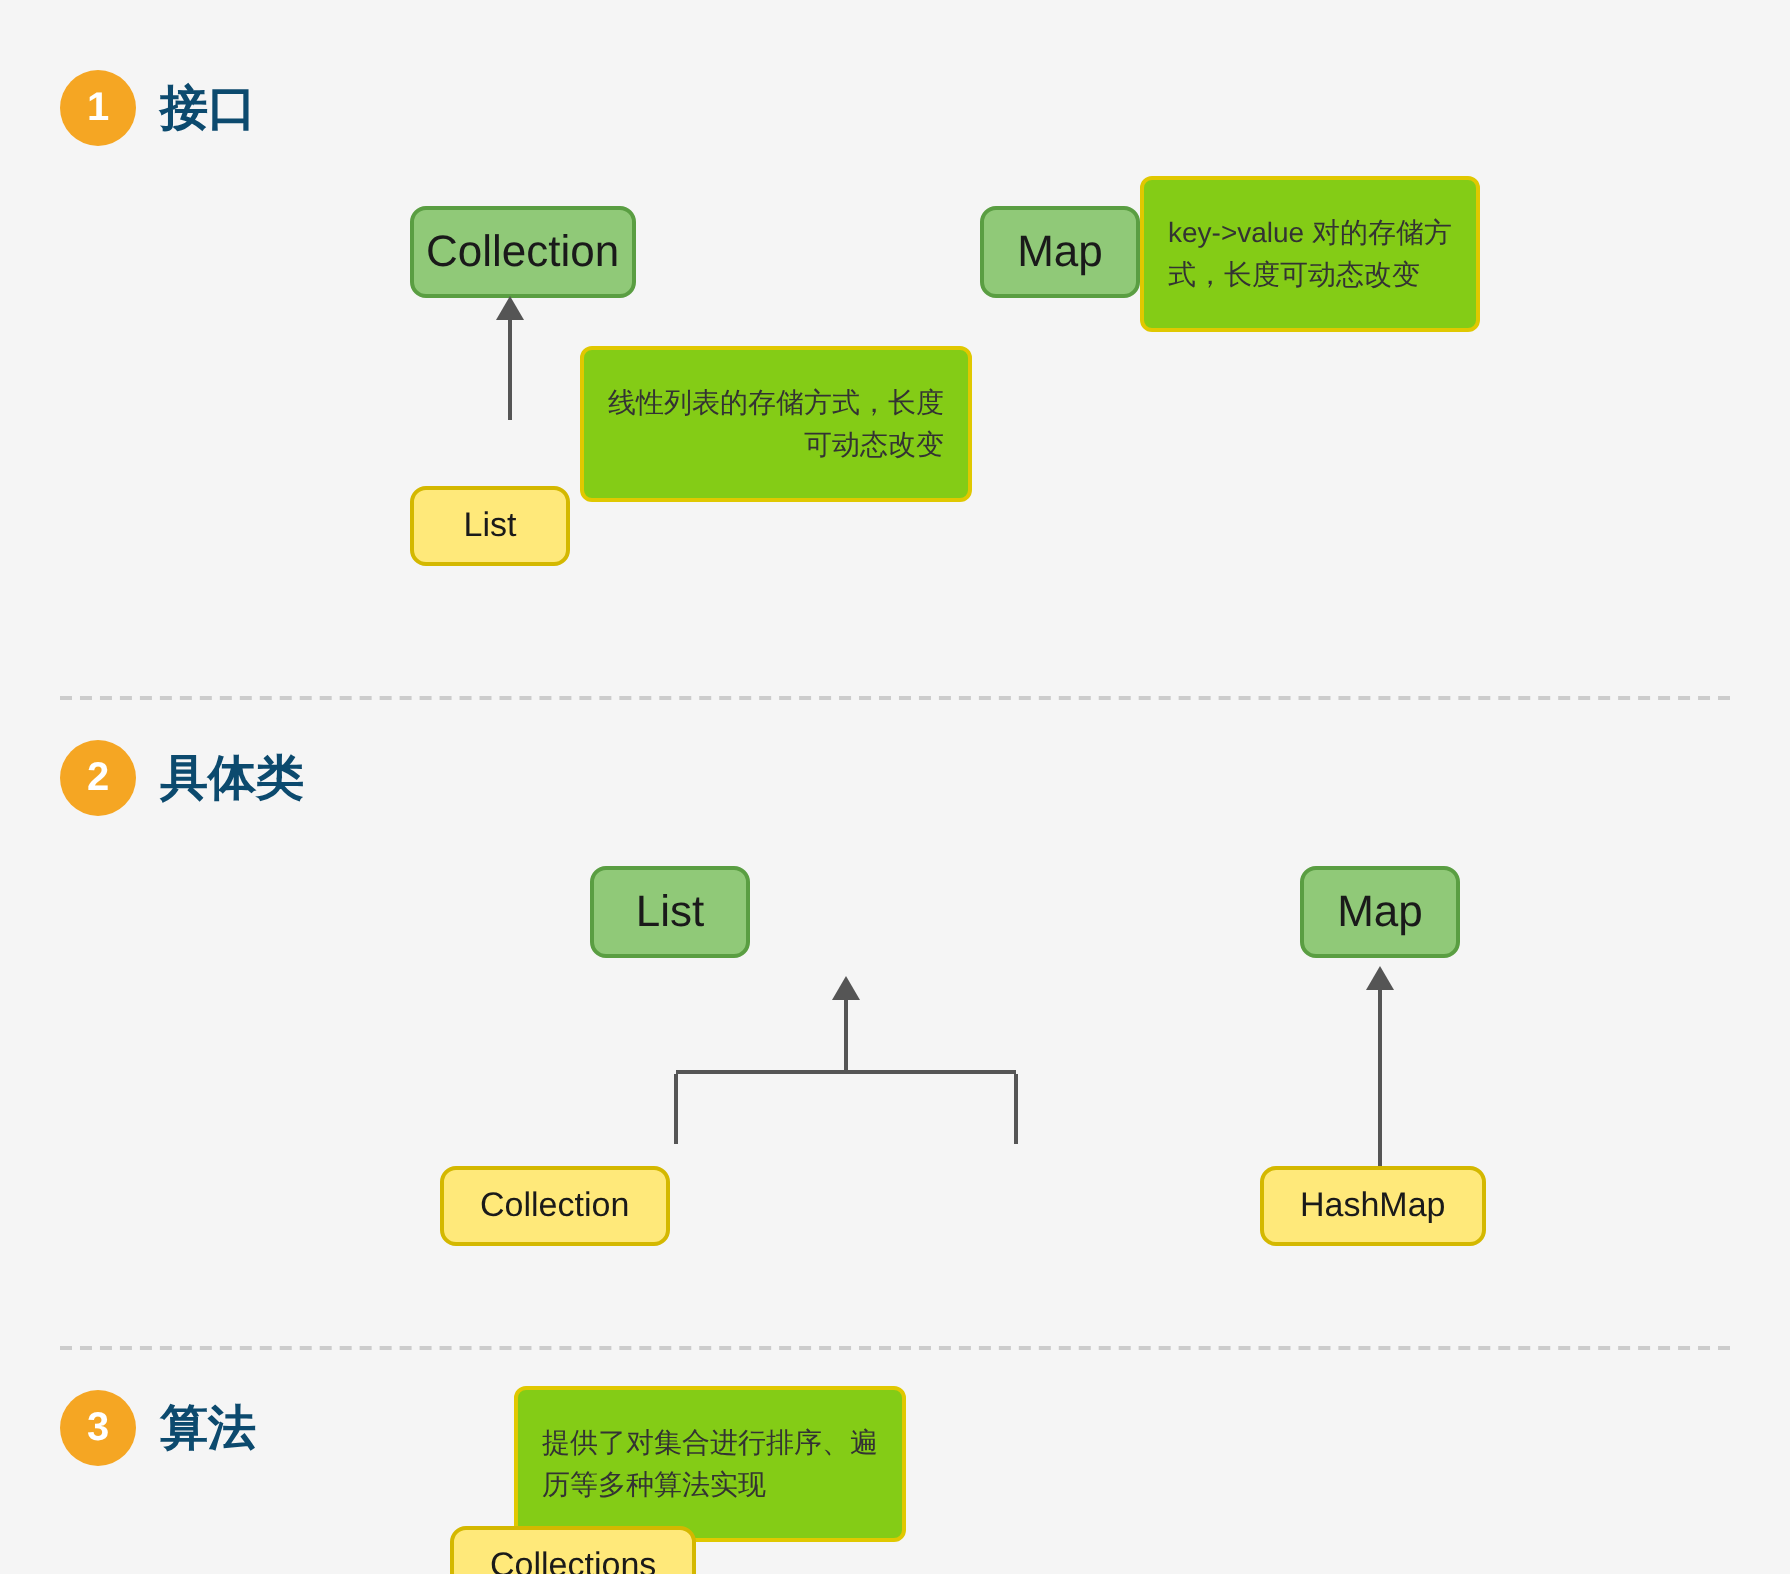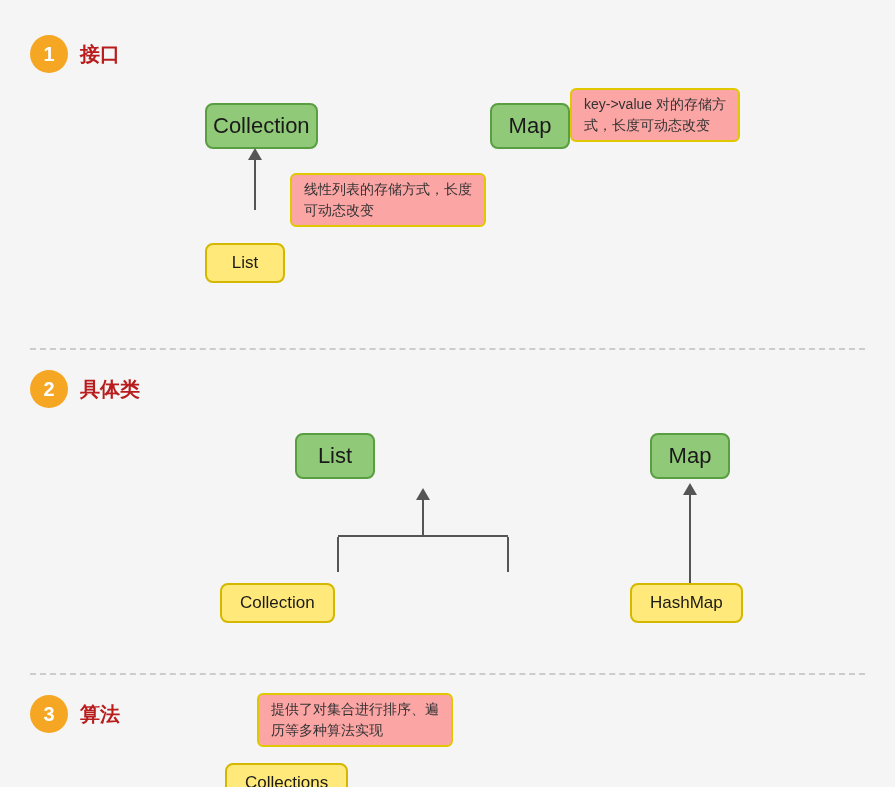--- a/index.html
+++ b/index.html
@@ -41,23 +41,23 @@
       color: white;
       display: flex;
       align-items: center;
       justify-content: center;
       font-size: 20px;
       font-weight: bold;
       flex-shrink: 0;
     }
 
     .section-title {
-      font-size: 20px;
+      font-size: 24px;
       font-weight: bold;
-      color: #b91c1c;
+      color: #0c4a6e;
     }
 
     .divider {
       border: none;
       border-top: 2px dashed #ccc;
       margin: 5px 0;
     }
 
     
     .green-node {
@@ -78,24 +78,24 @@
       border-radius: 8px;
       padding: 8px 18px;
       font-size: 17px;
       color: #1a1a1a;
       display: inline-block;
       text-align: center;
       min-width: 80px;
     }
 
     .tooltip-box {
-      background: #fca5a5;
+      background: #84cc16;
       border: 2px solid #e0c800;
       border-radius: 6px;
-      padding: 4px 12px;
+      padding: 16px 12px;
       font-size: 14px;
       color: #333;
       line-height: 1.5;
       display: inline-block;
     }
 
     
     .section1-content {
       position: relative;
       height: 230px;
@@ -155,21 +155,21 @@
 
       <div class="pos-abs" style="left: 540px; top: -5px;">
         <div class="tooltip-box">key-&gt;value 对的存储方<br>式，长度可动态改变</div>
       </div>
 
       <div class="pos-abs" style="left: 218px; top: 55px; display:flex; flex-direction:column; align-items:center;">
         <div class="arrow-head-up" style="border-bottom-color:#555;"></div>
         <div class="arrow-line" style="height: 50px; background:#555;"></div>
       </div>
 
-      <div class="pos-abs" style="left: 260px; top: 80px;">
+      <div class="pos-abs" style="left: 260px; top: 80px; text-align: right;">
         <div class="tooltip-box">线性列表的存储方式，长度<br>可动态改变</div>
       </div>
 
       <div class="pos-abs" style="left: 175px; top: 150px;">
         <div class="yellow-node">List</div>
       </div>
 
     </div>
   </div>
 

